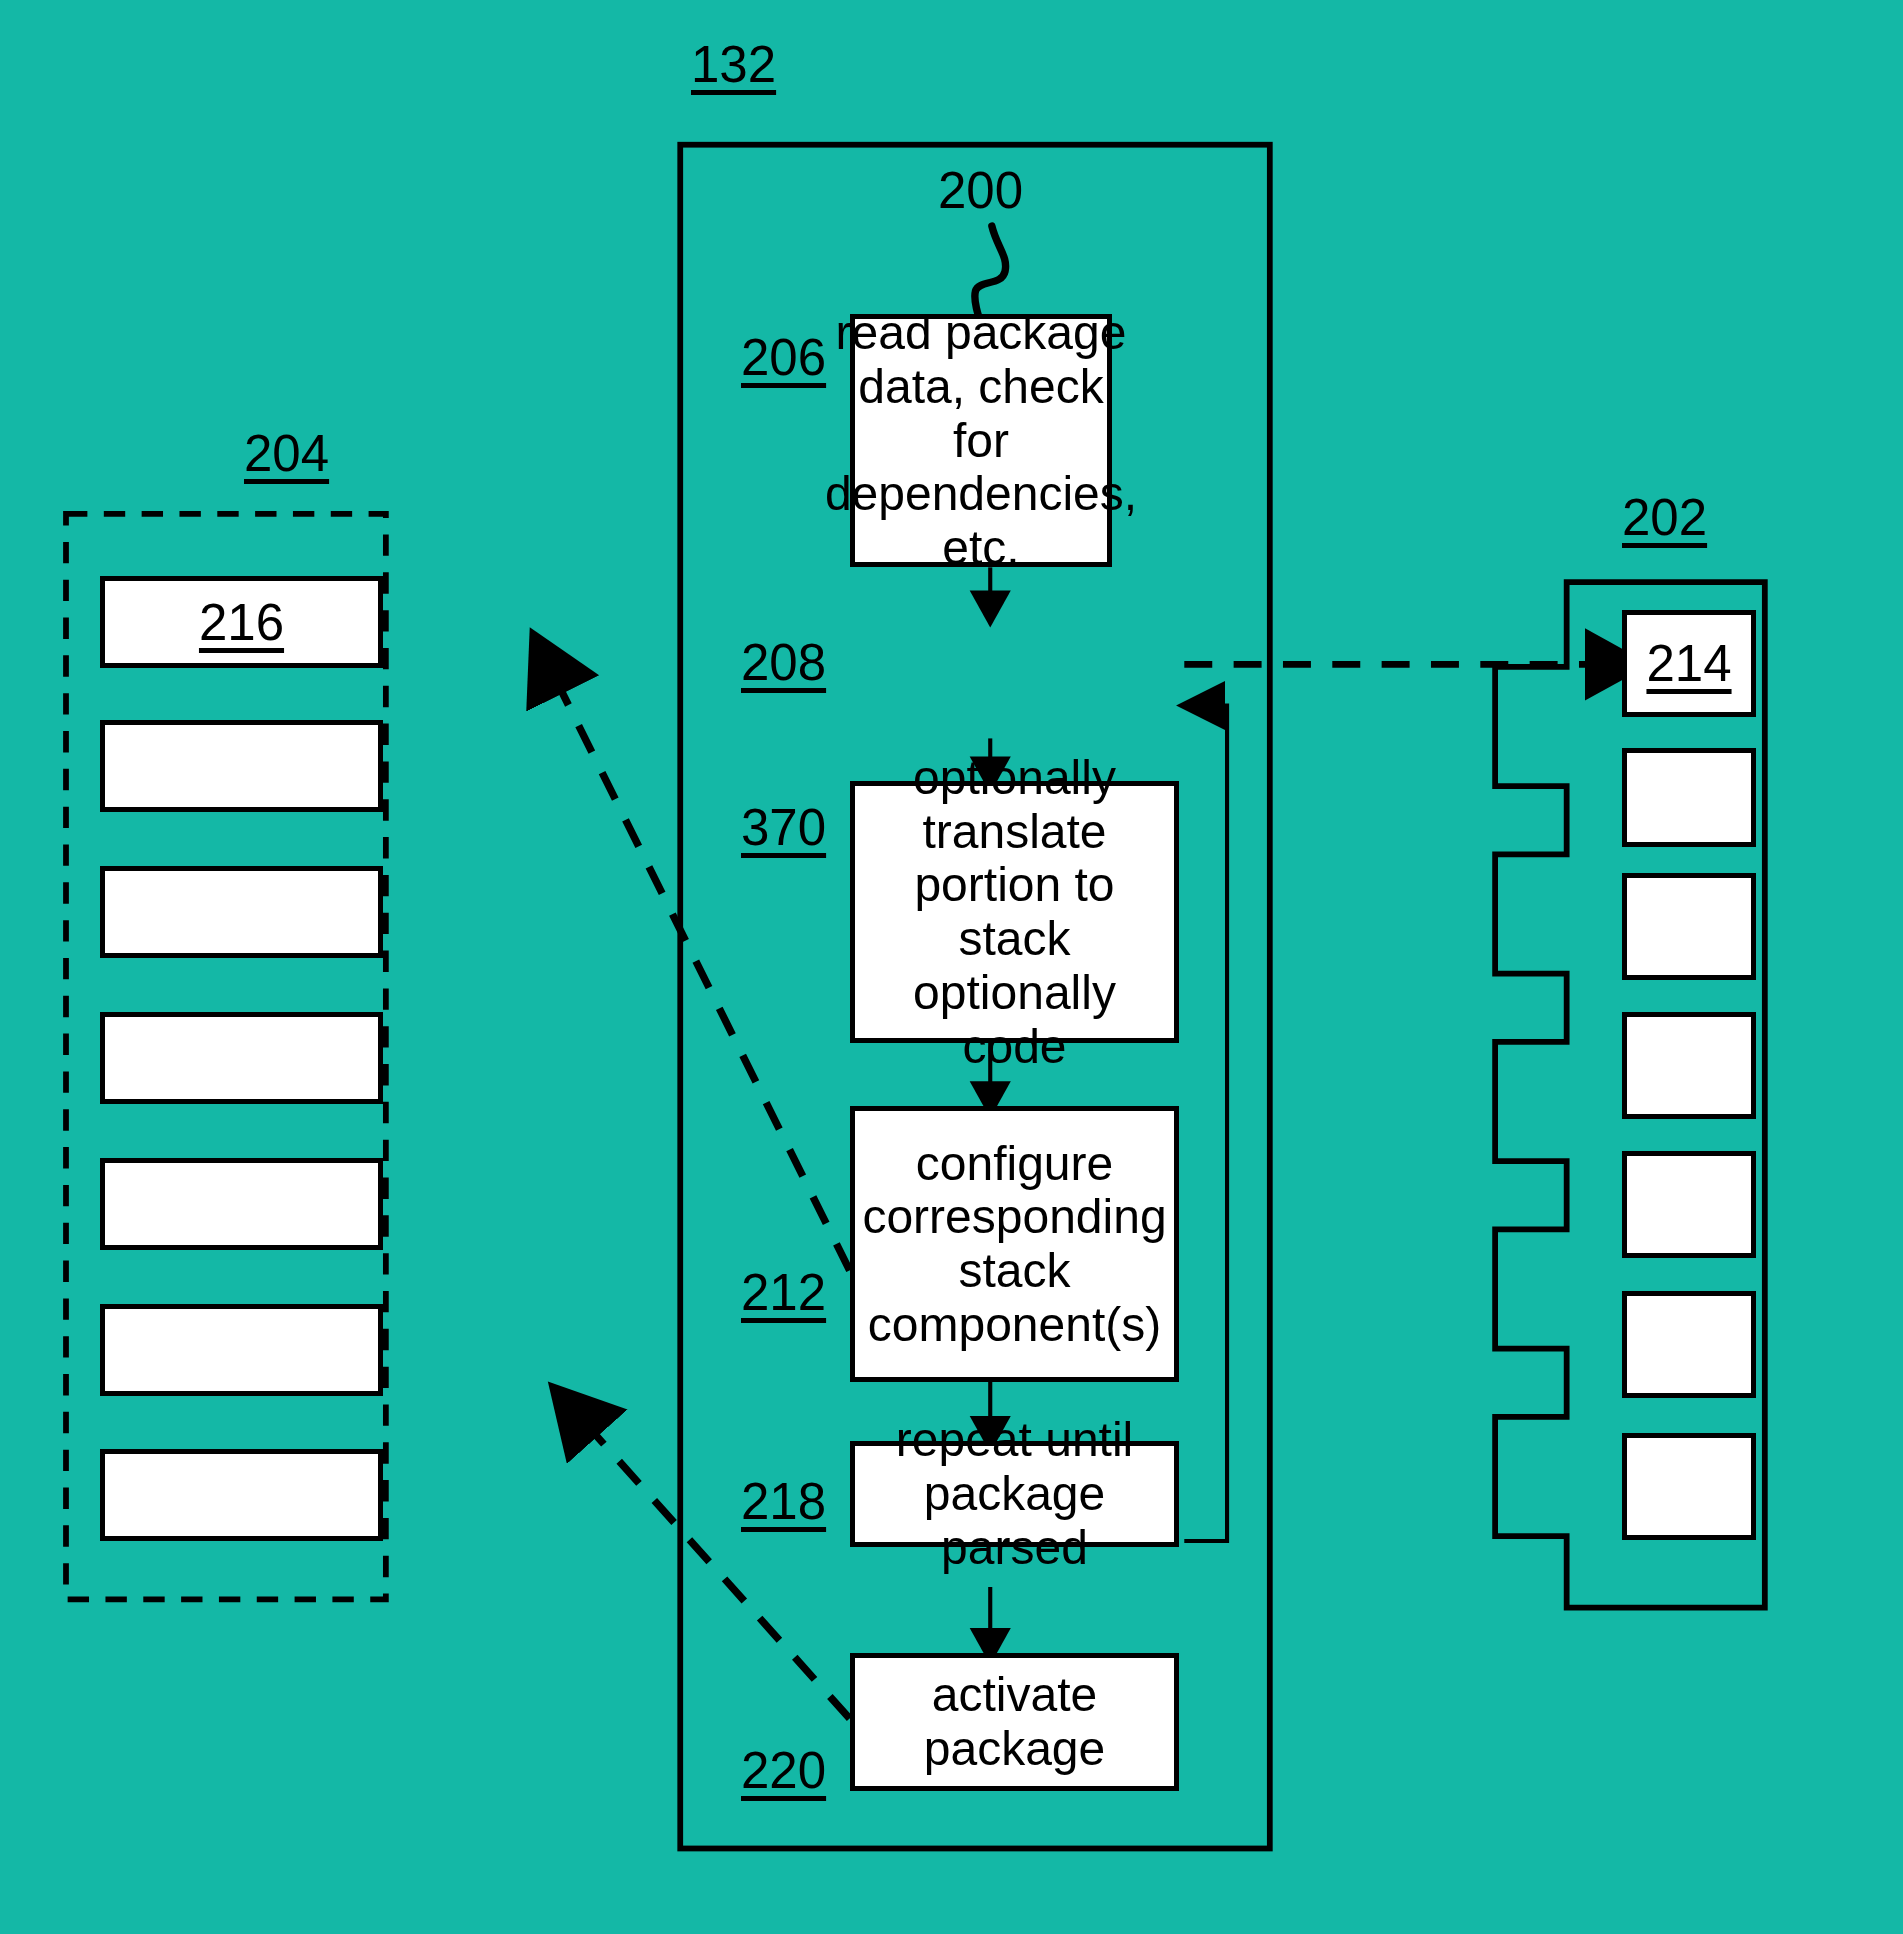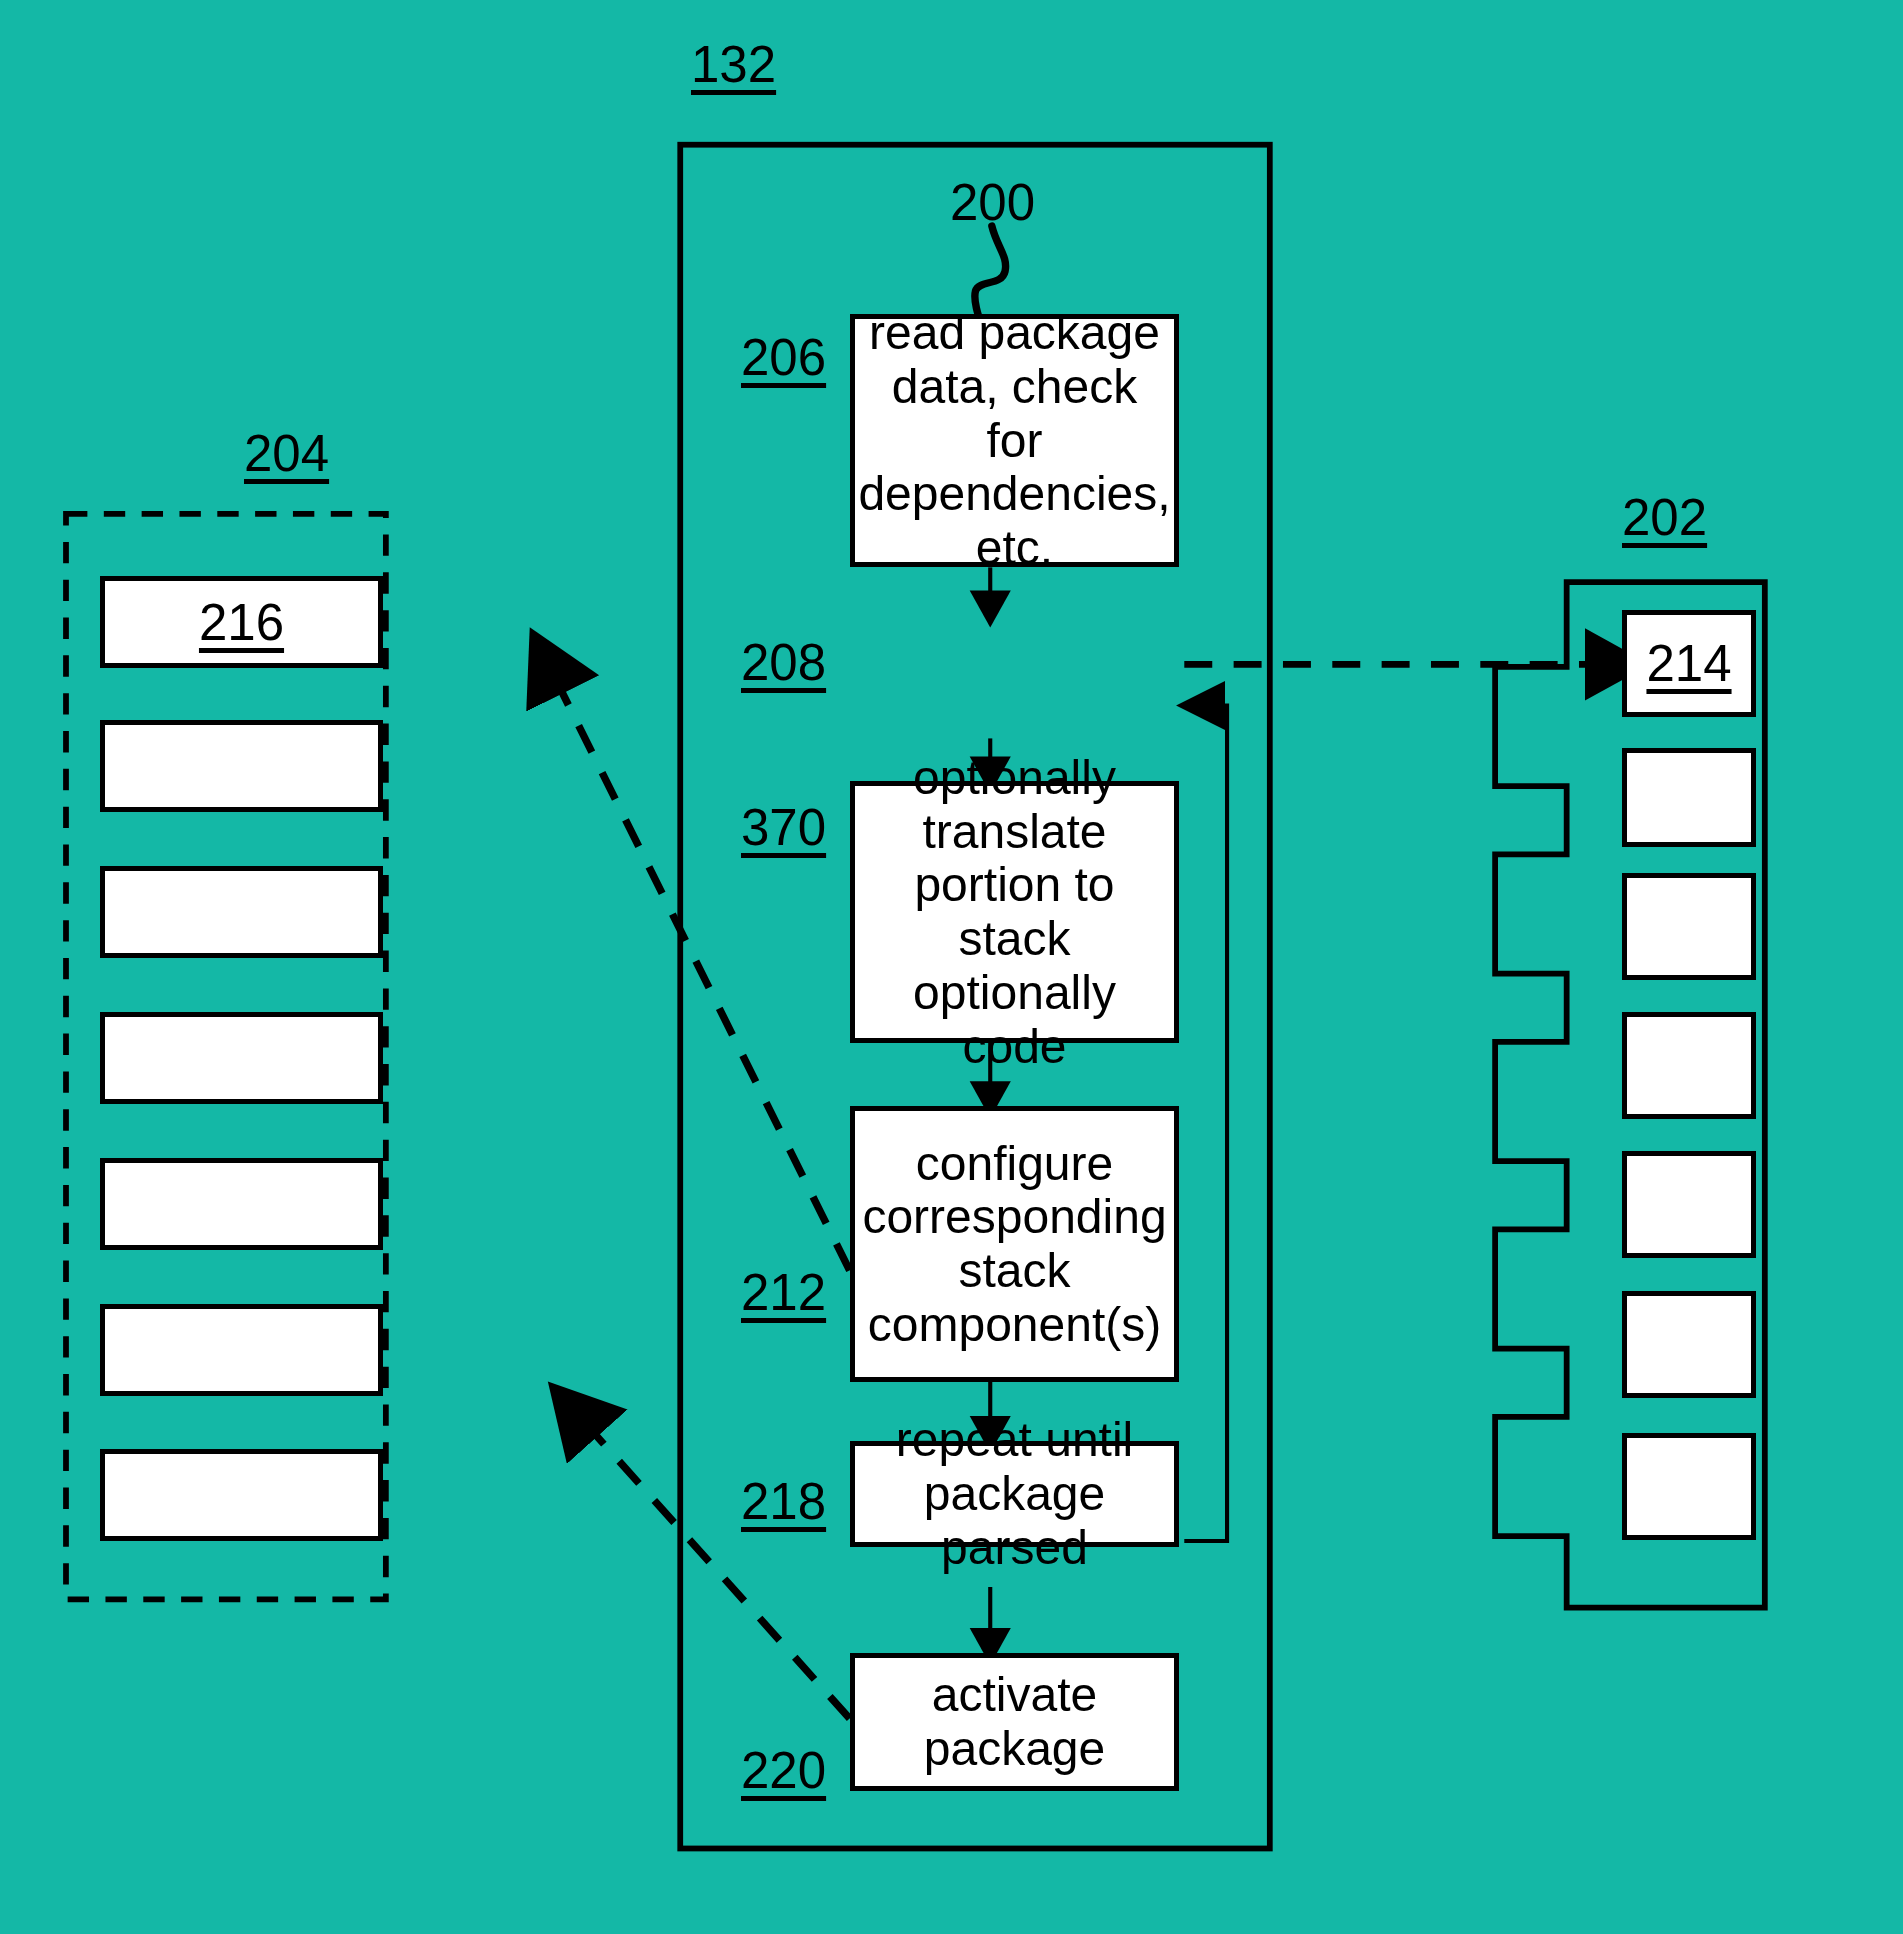--- a/index.html
+++ b/index.html
@@ -133,39 +133,39 @@
 
     <line x1="1440" y1="808" x2="1975" y2="808" stroke="#000000" stroke-width="8" stroke-dasharray="34 26" marker-end="url(#arrow-dash)"></line>
 
     <line x1="1033" y1="1545" x2="660" y2="795" stroke="#000000" stroke-width="9" stroke-dasharray="36 28" marker-end="url(#arrow-dash)"></line>
 
     <line x1="1033" y1="2090" x2="690" y2="1707" stroke="#000000" stroke-width="9" stroke-dasharray="36 28" marker-end="url(#arrow-dash)"></line>
   </svg>
 
   <div class="ref-label" style="left:691px; top:39px;">132</div>
 
-  <div class="ref-label nounder" style="left:938px; top:177px;margin-left:12px;">200</div>
+  <div class="ref-label nounder" style="left:938px; top:165px;">200</div>
 
   <div class="ref-label" style="left:244px; top:428px;">204</div>
 
   <div class="ref-label" style="left:1622px; top:492px;">202</div>
 
   <div class="ref-label" style="left:741px; top:332px;">206</div>
 
   <div class="ref-label" style="left:741px; top:637px;">208</div>
 
   <div class="ref-label" style="left:741px; top:802px;">370</div>
 
   <div class="ref-label" style="left:741px; top:1267px;">212</div>
 
   <div class="ref-label" style="left:741px; top:1476px;">218</div>
 
   <div class="ref-label" style="left:741px; top:1745px;">220</div>
 
-  <div class="step-box" style="left:850px; top:314px; width:329px; height:253px;">read package data, check for dependencies, etc.</div>
+  <div class="step-box" style="left:850px; top:314px; width:262px; height:253px;">read package data, check for dependencies, etc.</div>
 
 
   <div class="step-box" style="left:850px; top:781px; width:329px; height:262px;">optionally translate portion to stack optionally code</div>
 
   <div class="step-box" style="left:850px; top:1106px; width:329px; height:276px;">configure corresponding stack component(s)</div>
 
   <div class="step-box" style="left:850px; top:1441px; width:329px; height:106px;">repeat until package parsed</div>
 
   <div class="step-box" style="left:850px; top:1653px; width:329px; height:138px;">activate package</div>
 

